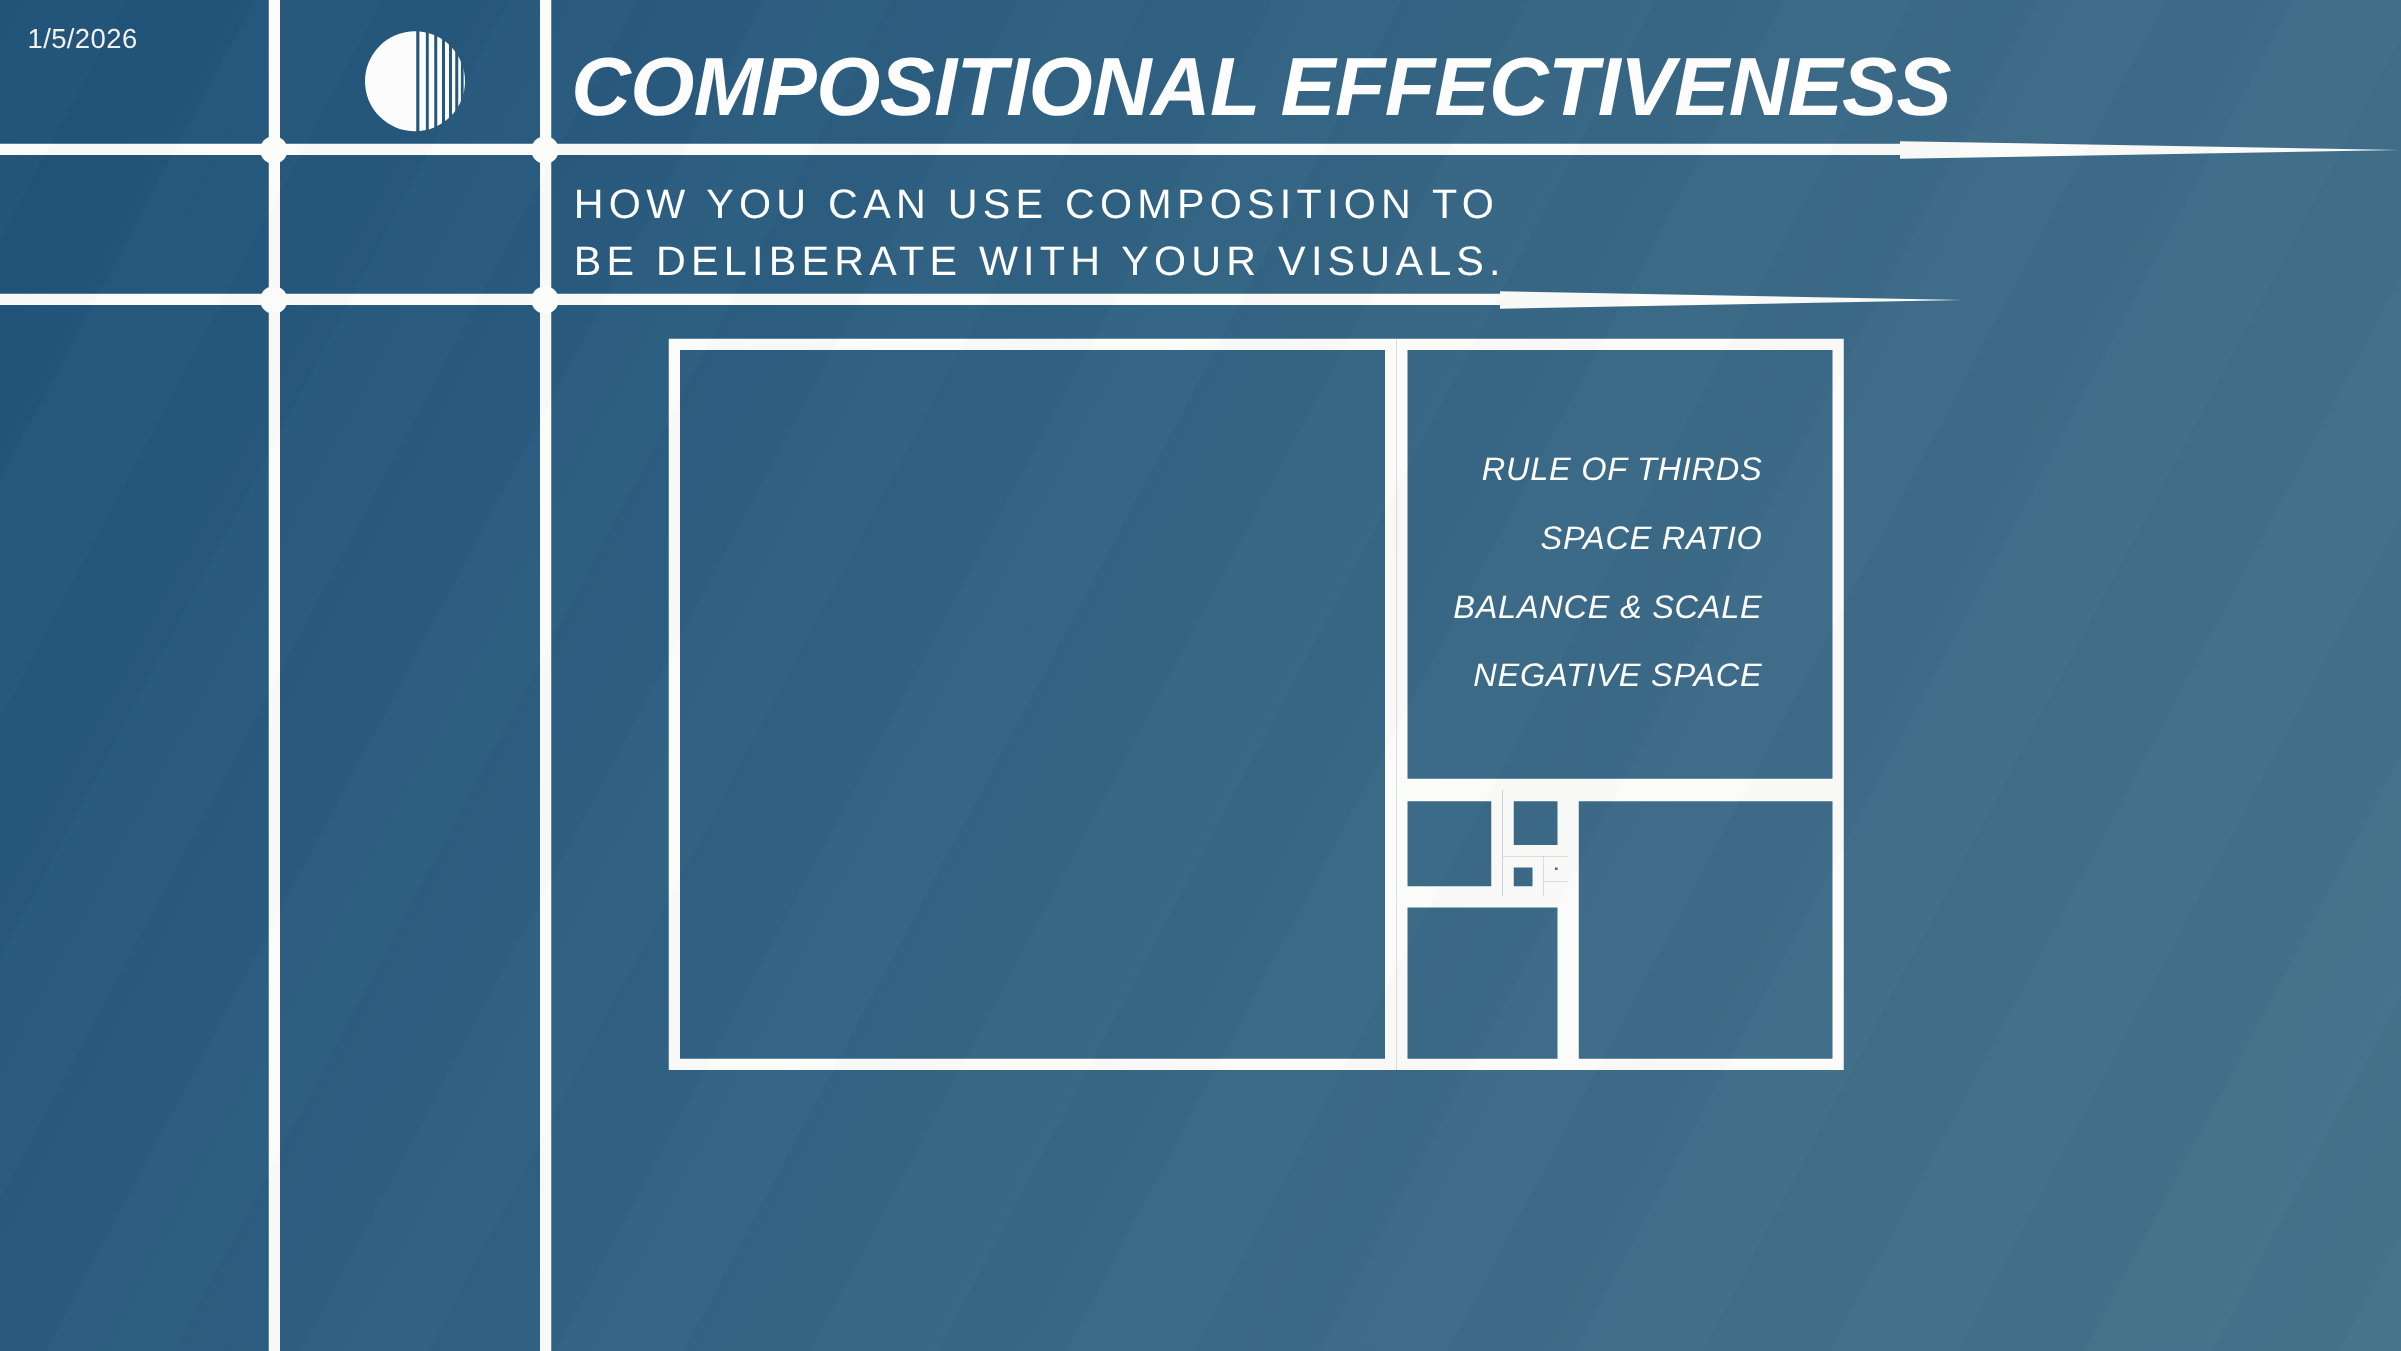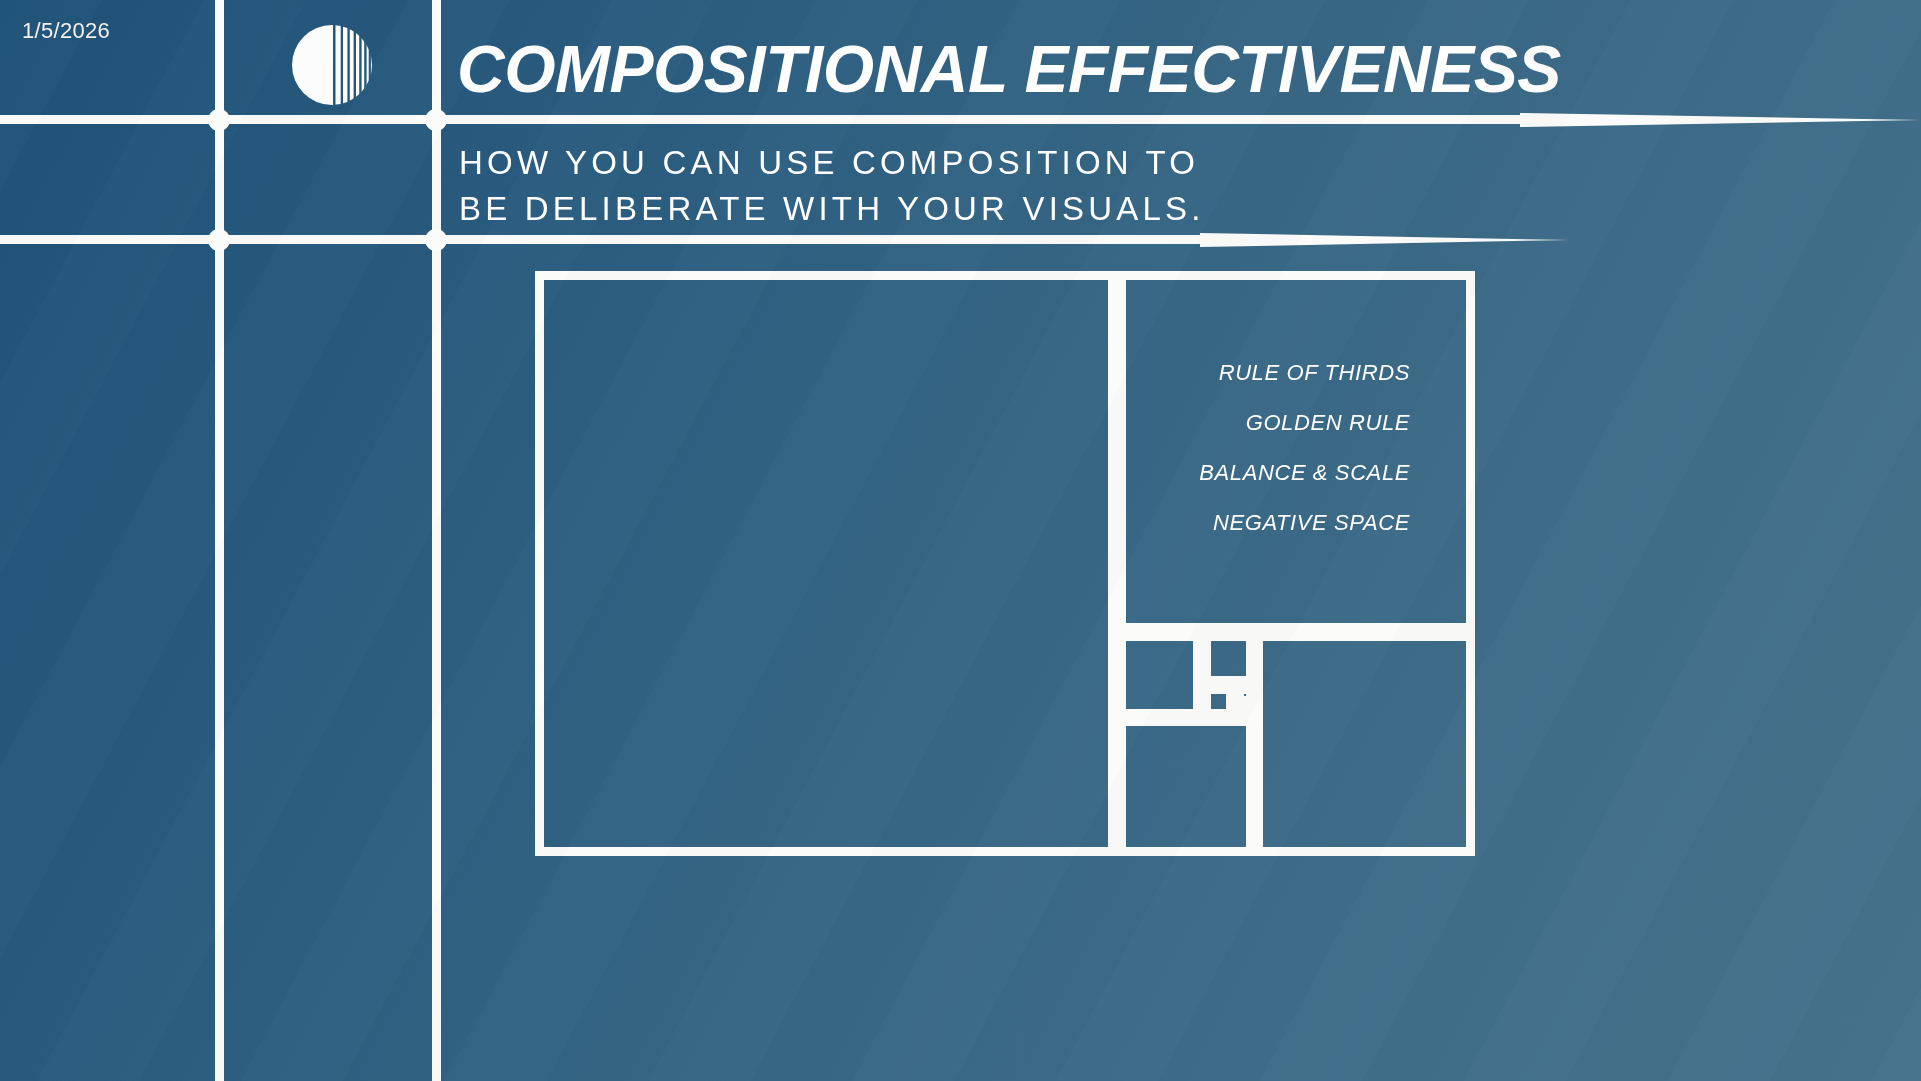--- a/index.html
+++ b/index.html
@@ -132,21 +132,21 @@
   
   #list {
     position: absolute;
     left: 1120px;
     top: 360px;
     width: 290px;
     text-align: right;
     z-index: 6;
   }
   #list .item {
-    font-size: 22px;
+    font-size: 26px;
     font-style: italic;
     color: #ffffff;
     letter-spacing: 0.6px;
     margin-bottom: 24px;
     white-space: nowrap;
   }
   #list .item:last-child { margin-bottom: 0; }
 </style>
 </head>
 <body>
@@ -208,18 +208,18 @@
 
     <div class="gbox" style="left:582px; top:361px; width:85px; height:86px;"></div>
     <div class="gbox" style="left:667px; top:361px; width:53px; height:53px;"></div>
     <div class="gbox" style="left:667px; top:414px; width:33px; height:33px;"></div>
     <div class="gbox" style="left:700px; top:414px; width:20px; height:20px;"></div>
     <div class="gbox" style="left:700px; top:434px; width:20px; height:13px;"></div>
   </div>
 
   <div id="list">
     <div class="item">RULE OF THIRDS</div>
-    <div class="item">GOLDEN RULE</div>
+    <div class="item">SPACE RATIO</div>
     <div class="item">BALANCE &amp; SCALE</div>
     <div class="item">NEGATIVE SPACE</div>
   </div>
 
 </div>
 
 </body></html>

